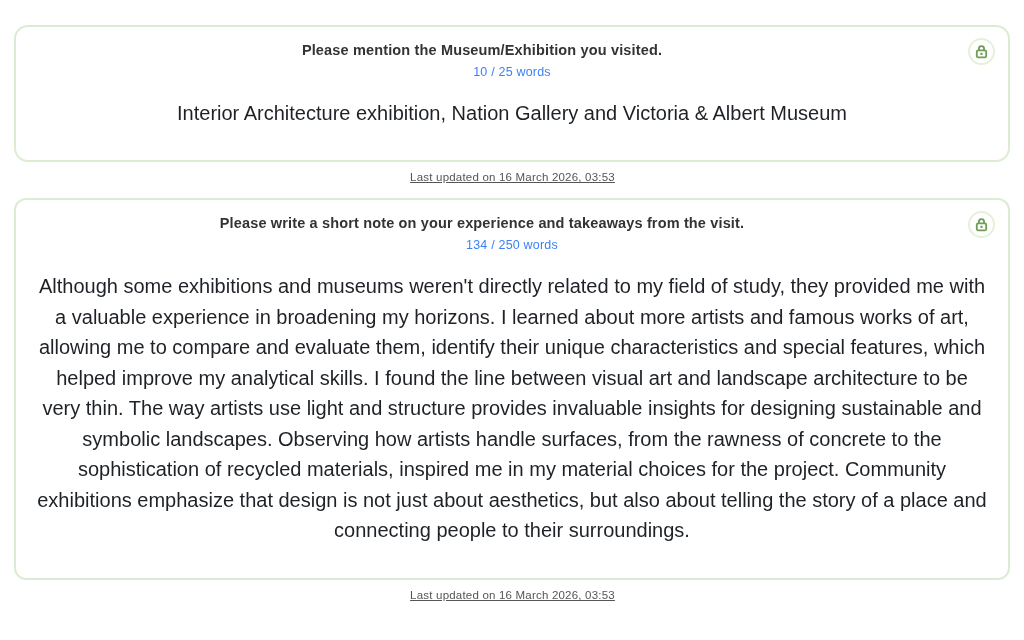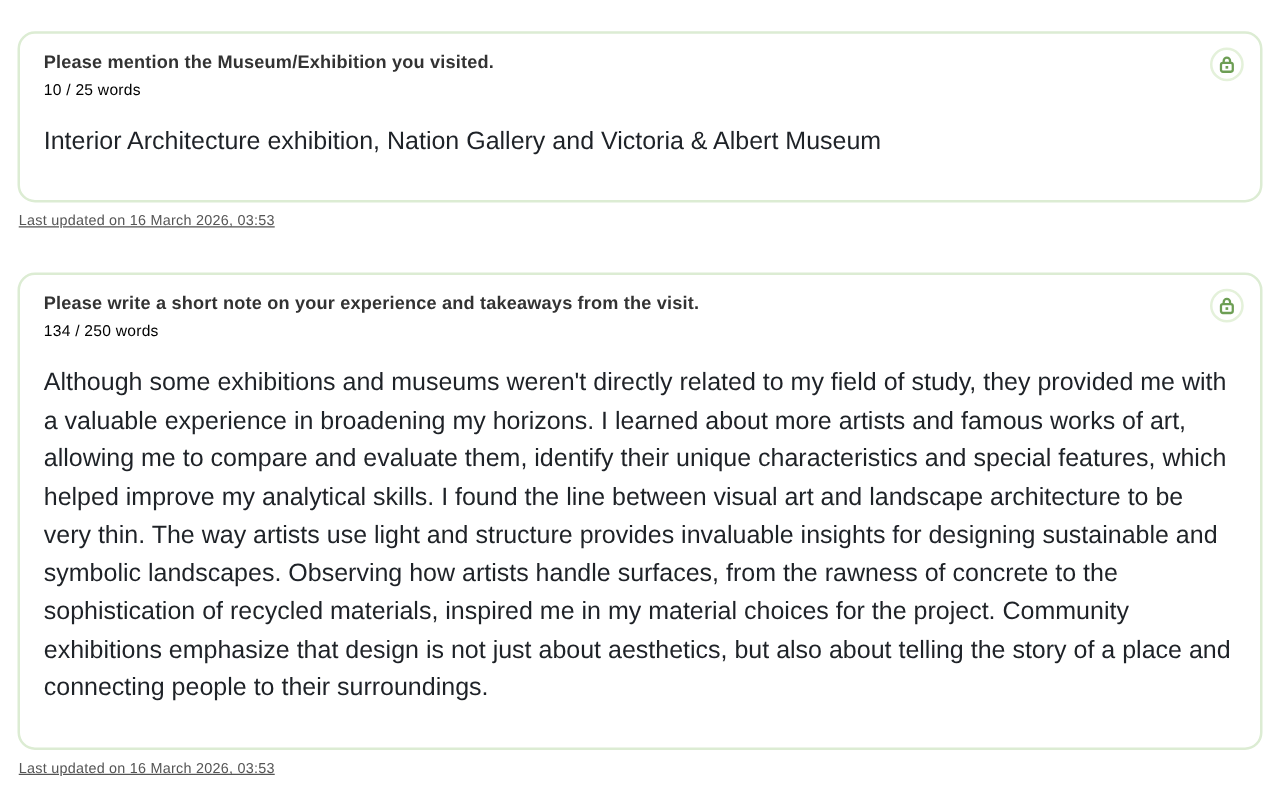--- a/index.html
+++ b/index.html
@@ -5,41 +5,42 @@
   * { box-sizing: border-box; margin: 0; padding: 0; }
   html, body { width: 1024px; height: 640px; }
   body {
     background: #ffffff;
     font-family: "Liberation Sans", sans-serif;
     color: #2f2f2f;
     overflow: hidden;
   }
   .page {
     padding: 25px 14px 0 14px;
+    text-align: center;
   }
   .card {
     position: relative;
     background: #ffffff;
     border: 2px solid #dcecd3;
     border-radius: 14px;
     padding: 15px 19px 16px 19px;
   }
   .card-1 { min-height: 137px; }
-  .card-2 { min-height: 382px; margin-top: 35px; }
+  .card-2 { min-height: 382px; margin-top: 15px; border-radius: 12px; }
   .q-title {
     font-size: 14.5px;
     font-weight: bold;
     color: #333333;
     letter-spacing: 0.15px;
     padding-right: 60px;
   }
   .q-counter {
     margin-top: 7px;
     font-size: 12.5px;
-    color: #000000;
+    color: #3b82f6;
     letter-spacing: 0.2px;
   }
   .answer {
     font-family: Liberation Sans, sans-serif;
     font-size: 20px;
     color: #1e2227;
     margin-top: 19px;
     line-height: 30.5px;
     max-width: 960px;
   }

